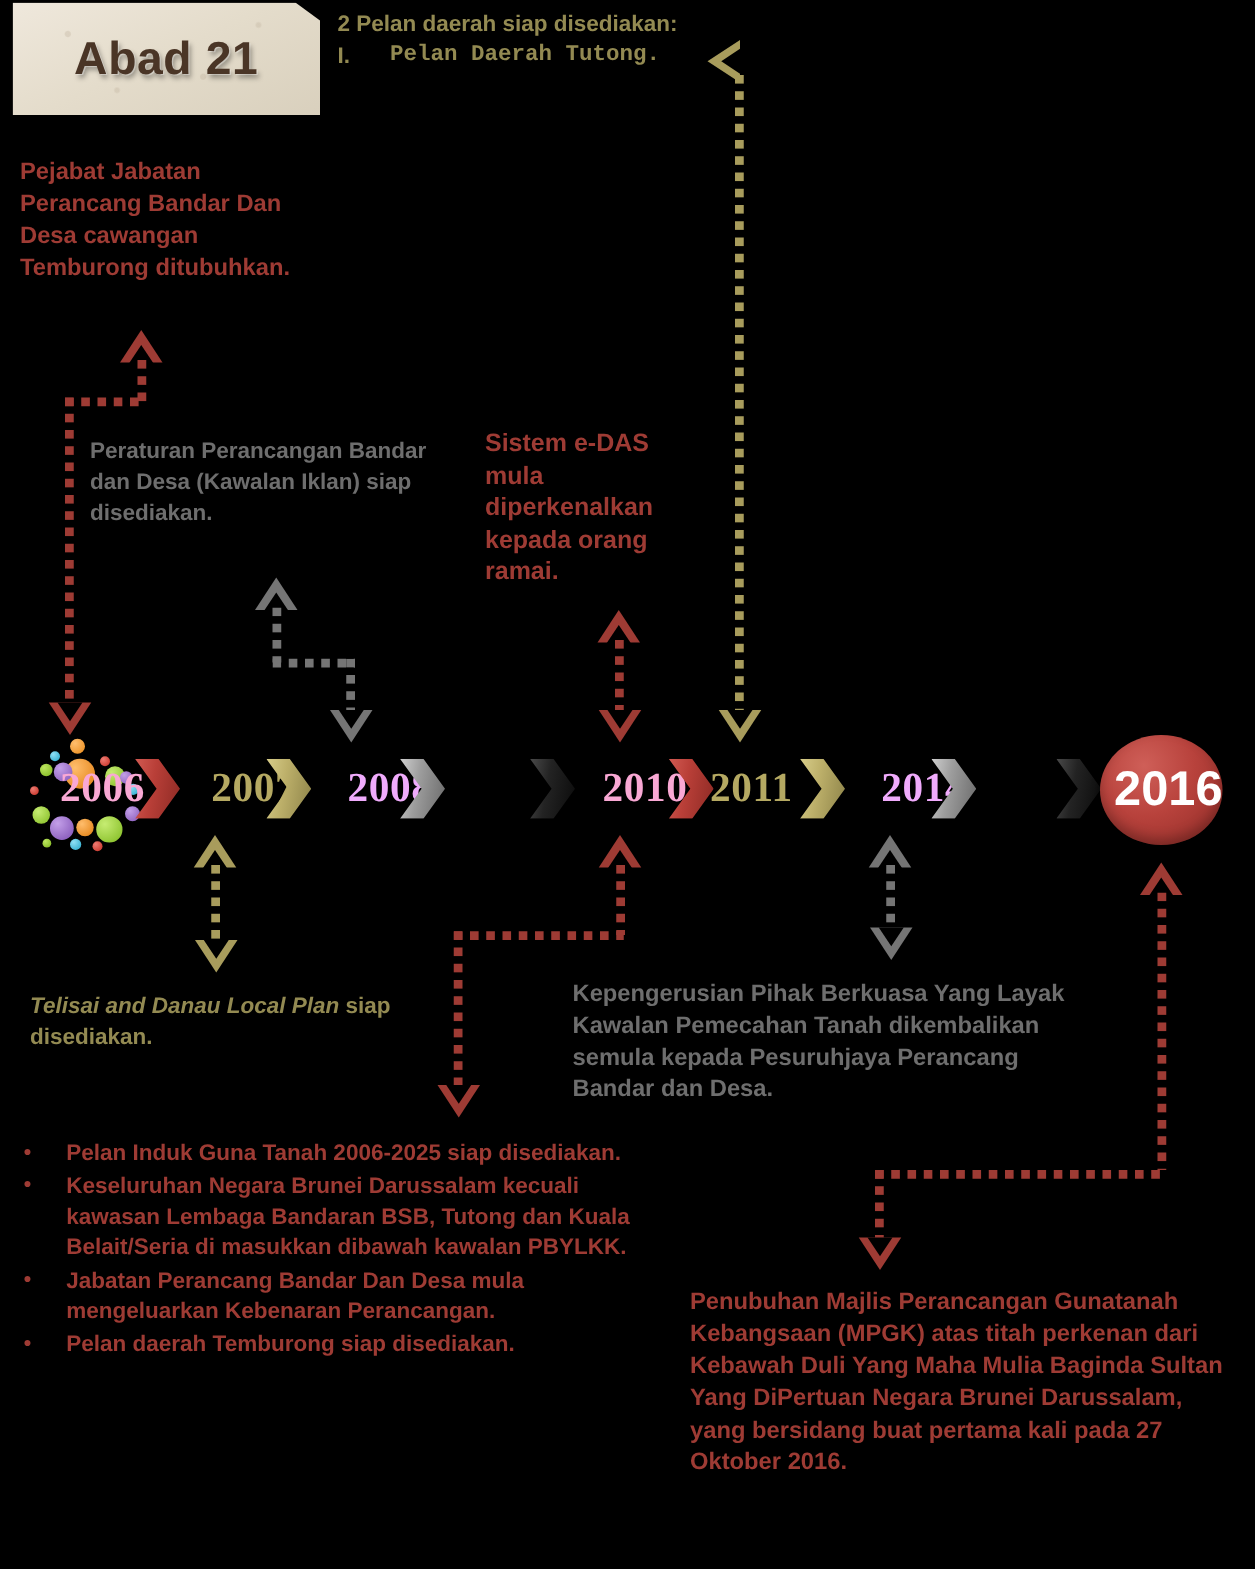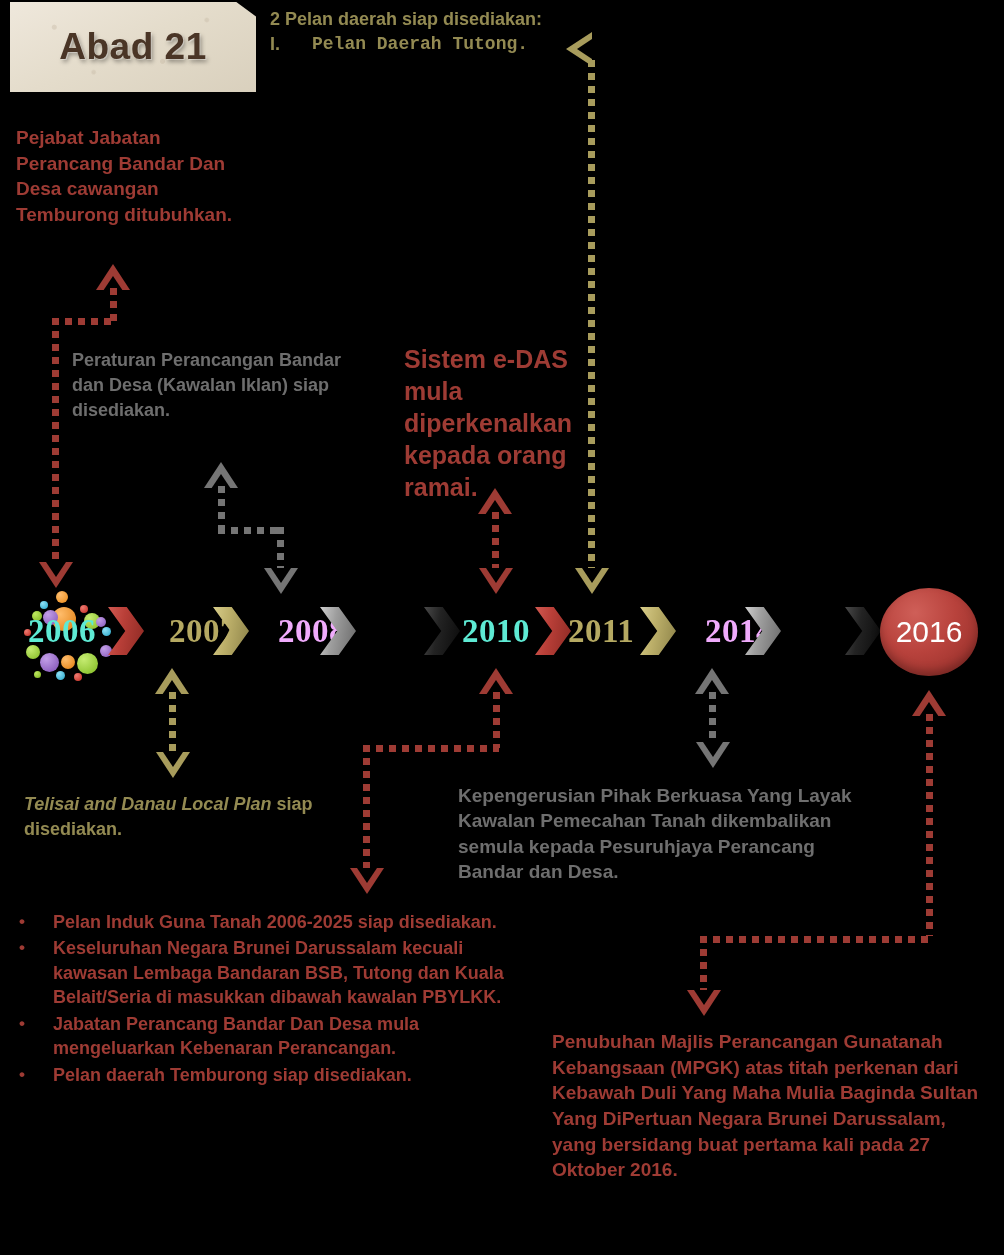--- a/index.html
+++ b/index.html
@@ -38,61 +38,61 @@
 
   #txt-temburong{left:16px;top:125px;width:240px;font-size:19px;line-height:1.35;}
   #txt-pelan-daerah{left:256px;top:8px;width:300px;font-size:18px;line-height:1.32;}
   .pd-head{text-align:center;}
   .pd-list{margin:0;padding:0;list-style:none;}
   .pd-row{display:flex;gap:0;margin-top:1px;}
   .pd-num{width:42px;flex:none;text-align:left;padding-left:14px;}
   .pd-lab{text-align:left;font-family:Liberation Mono, monospace;}
 
   #txt-peraturan{left:72px;top:348px;width:290px;font-size:18px;line-height:1.38;}
-  #txt-edas{left:404px;top:343px;width:176px;font-size:25px;line-height:1.28;}
+  #txt-edas{left:388px;top:343px;width:176px;font-size:20px;line-height:1.28;}
   #txt-telisai{left:24px;top:792px;width:326px;font-size:18px;line-height:1.38;}
   #txt-telisai .ital{font-style:italic;}
   #txt-kepeng{left:458px;top:783px;width:414px;font-size:19px;line-height:1.33;}
   #txt-mpgk{left:552px;top:1029px;width:436px;font-size:19px;line-height:1.35;}
 
   #txt-bullets{left:10px;top:910px;width:500px;font-size:18px;line-height:1.36;}
   .blist{margin:0;padding:0;list-style:none;}
   .blist li{display:flex;gap:0;margin-bottom:2px;}
   .bdot{width:34px;flex:none;text-align:left;padding-left:9px;font-size:17px;}
   .btxt{flex:1;}
 
   
   .band{position:absolute;left:0;top:593px;width:1004px;height:76px;}
   .yr{
     position:absolute;top:0;height:76px;display:flex;align-items:center;
     font-family:"Liberation Serif",serif;font-weight:700;font-size:33px;
     letter-spacing:.5px;
   }
-  .yr.red{color:#5eead4;}
+  .yr.red{color:#f9a8d4;margin-left:20px;}
   .yr.olive{color:#b5a962;}
   .yr.gray{color:#f0abfc;margin-left:32px;}
 
   
   .chev{position:absolute;top:14px;width:36px;height:48px;}
   .chev i{
     display:block;width:100%;height:100%;
     clip-path:polygon(0 0, 52% 0, 100% 50%, 52% 100%, 0 100%, 48% 50%);
   }
   .chev.red i{background:linear-gradient(100deg,#d25a52 0%,#b93f38 40%,#8d2a24 100%);}
   .chev.olive i{background:linear-gradient(100deg,#d8cd8a 0%,#bdb06a 40%,#8d8349 100%);}
   .chev.gray i{background:linear-gradient(100deg,#cfcfcf 0%,#9d9d9d 40%,#6a6a6a 100%);}
   .chev.dark i{background:linear-gradient(100deg,#4a4a4a 0%,#232323 40%,#0b0b0b 100%);}
 
   
   .badge2016{
     position:absolute;left:880px;top:588px;width:98px;height:88px;border-radius:50%;
     background:radial-gradient(circle at 36% 28%,#cf5f58 0%,#b8423c 45%,#8e2b26 100%);
     box-shadow:0 4px 7px rgba(0,0,0,.6), inset 0 -5px 9px rgba(0,0,0,.25);
-    display:flex;align-items:center;justify-content:center;
-    color:#ffffff;font-weight:400;font-size:30px;
+    display:flex;align-items:center;justify-content:flex-end;
+    color:#ffffff;font-weight:700;font-size:39px;
     font-family:"Liberation Sans",sans-serif;
   }
 
   
   .confetti{position:absolute;left:4px;top:583px;width:128px;height:96px;}
   .dot{position:absolute;border-radius:50%;}
 
   
   .dseg{position:absolute;}
   .dv{width:7px;background-image:linear-gradient(to bottom,currentColor 55%,transparent 55%);

